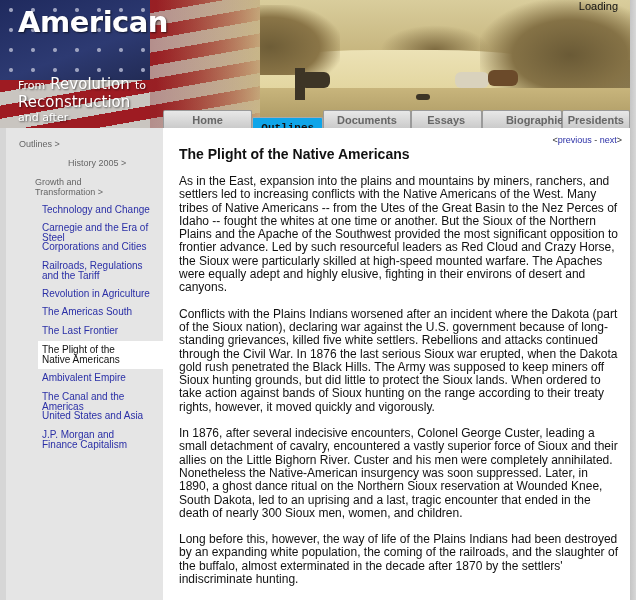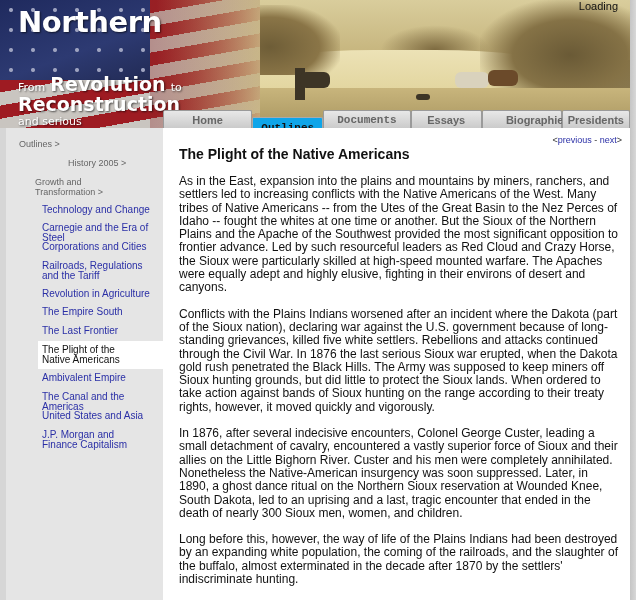--- a/index.html
+++ b/index.html
@@ -46,21 +46,21 @@
     position: absolute; left: 18px; top: 6px; color: #fff; font-weight: bold;
     font-family: "DejaVu Sans", sans-serif; font-size: 29px; line-height: 33px;
     text-shadow: 1px 1px 2px rgba(0,0,0,0.6); letter-spacing: -0.5px;
   }
   .logo-title .l2 { display:block; padding-left: 22px; }
   .logo-sub {
     position: absolute; left: 18px; top: 76px; color: #fff;
     font-family: "DejaVu Sans", sans-serif; text-shadow: 1px 1px 2px rgba(0,0,0,0.6);
   }
   .logo-sub .small { font-size: 11px; font-weight: normal; }
-  .logo-sub .big { font-size: 19px; font-weight: bold; }
+  .logo-sub .big { font-size: 15px; font-weight: normal; }
   .logo-sub .row { line-height: 16px; white-space: nowrap; }
 
   .loading { position:absolute; right: 12px; top: 0px; font-size: 11px; color: #111; }
 
   .tabs { position: absolute; left: 163px; top: 109px; width: 467px; height: 20px; display: flex; }
   .tab {
     height: 19px; margin-top: 1px; font-size: 11px; font-weight: bold; color: #666;
     background: linear-gradient(180deg, #e8e8e8 0%, #c9c9c9 100%);
     border: 1px solid #9a9a9a; border-bottom: none; border-radius: 2px 2px 0 0;
     display: flex; align-items: center; justify-content: center; cursor: pointer;
@@ -97,59 +97,59 @@
   <div class="figure" style="left:300px;top:72px;width:30px;height:16px;border-radius:6px;"></div>
   <div class="figure" style="left:455px;top:72px;width:34px;height:16px;border-radius:6px;background:#d9d2bd;"></div>
   <div class="figure" style="left:488px;top:70px;width:30px;height:16px;border-radius:6px;background:#6b4a2a;"></div>
   <div class="figure" style="left:416px;top:94px;width:14px;height:6px;border-radius:3px;"></div>
 
   <div class="flag"></div>
   <div class="flag-canton"></div>
   <div class="flag-fade"></div>
 
   <div class="logo-title">
-    <span>Northern</span>
+    <span>American</span>
   </div>
   <div class="logo-sub">
     <div class="row">
       <span class="small">From</span>
       <span class="big">Revolution</span>
       <span class="small">to</span>
     </div>
     <div class="row"><span class="big">Reconstruction</span></div>
-    <div class="row" style="line-height:12px;"><span class="small">and serious</span></div>
+    <div class="row" style="line-height:12px;"><span class="small">and after</span></div>
   </div>
 
   <div class="loading">Loading</div>
 </div>
 
 <div class="tabs">
   <div class="tab" style="width:98px;">Home</div>
   <div class="tab active" style="width:78px;">Outlines</div>
-  <div class="tab" style="width:96px;font-family:Liberation Mono, monospace;">Documents</div>
+  <div class="tab" style="width:96px;">Documents</div>
   <div class="tab" style="width:78px;">Essays</div>
   <div class="tab" style="width:80px;padding-left:32px;">Biographies</div>
   <div class="tab" style="width:75px;">Presidents</div>
 </div>
 
 <div class="leftstrip"></div>
 <div class="rightstrip"></div>
 
 <div class="sidebar"></div>
 
 <div class="crumb" style="left:19px;top:139px;">Outlines &gt;</div>
 <div class="crumb" style="left:27px;top:158px;margin-left:41px;">History 2005 &gt;</div>
 <div class="crumb" style="left:35px;top:177px;width:85px;">Growth and Transformation &gt;</div>
 
 <div class="navlink" style="top:205px;">Technology and Change</div>
 <div class="navlink" style="top:223px;">Carnegie and the Era of Steel</div>
 <div class="navlink" style="top:242px;">Corporations and Cities</div>
 <div class="navlink" style="top:261px;width:108px;">Railroads, Regulations and the Tariff</div>
 <div class="navlink" style="top:289px;">Revolution in Agriculture</div>
-<div class="navlink" style="top:307px;">The Empire South</div>
+<div class="navlink" style="top:307px;">The Americas South</div>
 <div class="navlink" style="top:326px;">The Last Frontier</div>
 <div class="navlink current" style="top:341px;">
   <span style="display:block;width:95px;">The Plight of the Native Americans</span>
 </div>
 <div class="navlink" style="top:373px;">Ambivalent Empire</div>
 <div class="navlink" style="top:392px;">The Canal and the Americas</div>
 <div class="navlink" style="top:411px;">United States and Asia</div>
 <div class="navlink" style="top:430px;width:100px;">J.P. Morgan and Finance Capitalism</div>
 
 <div class="main">

